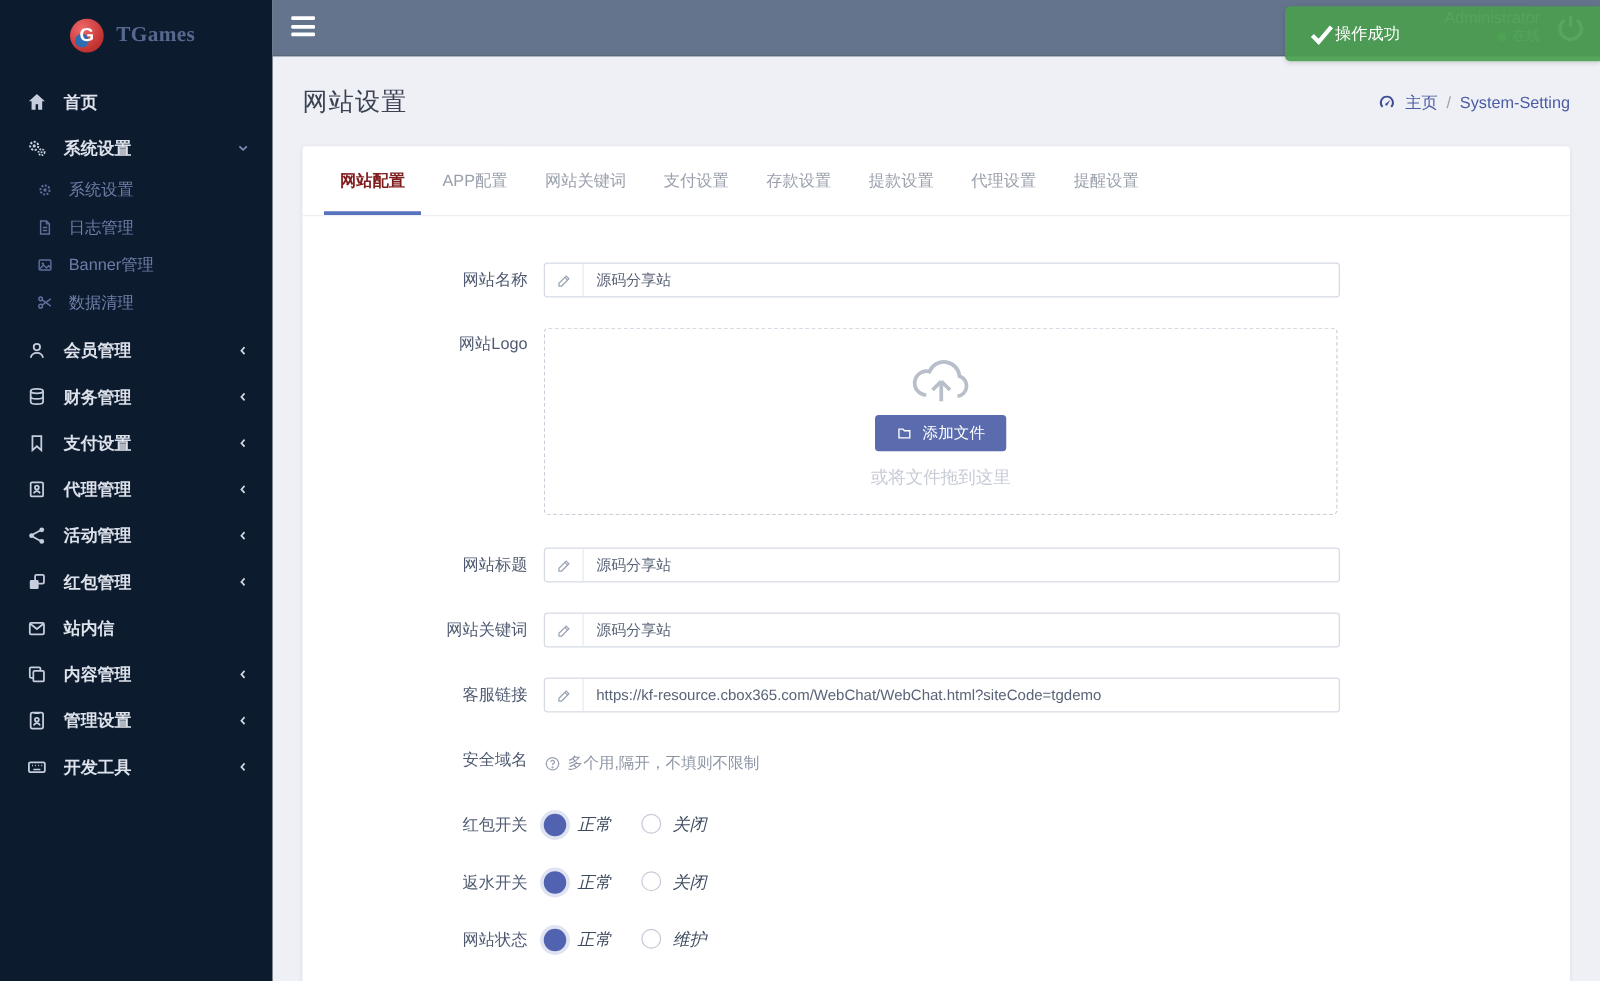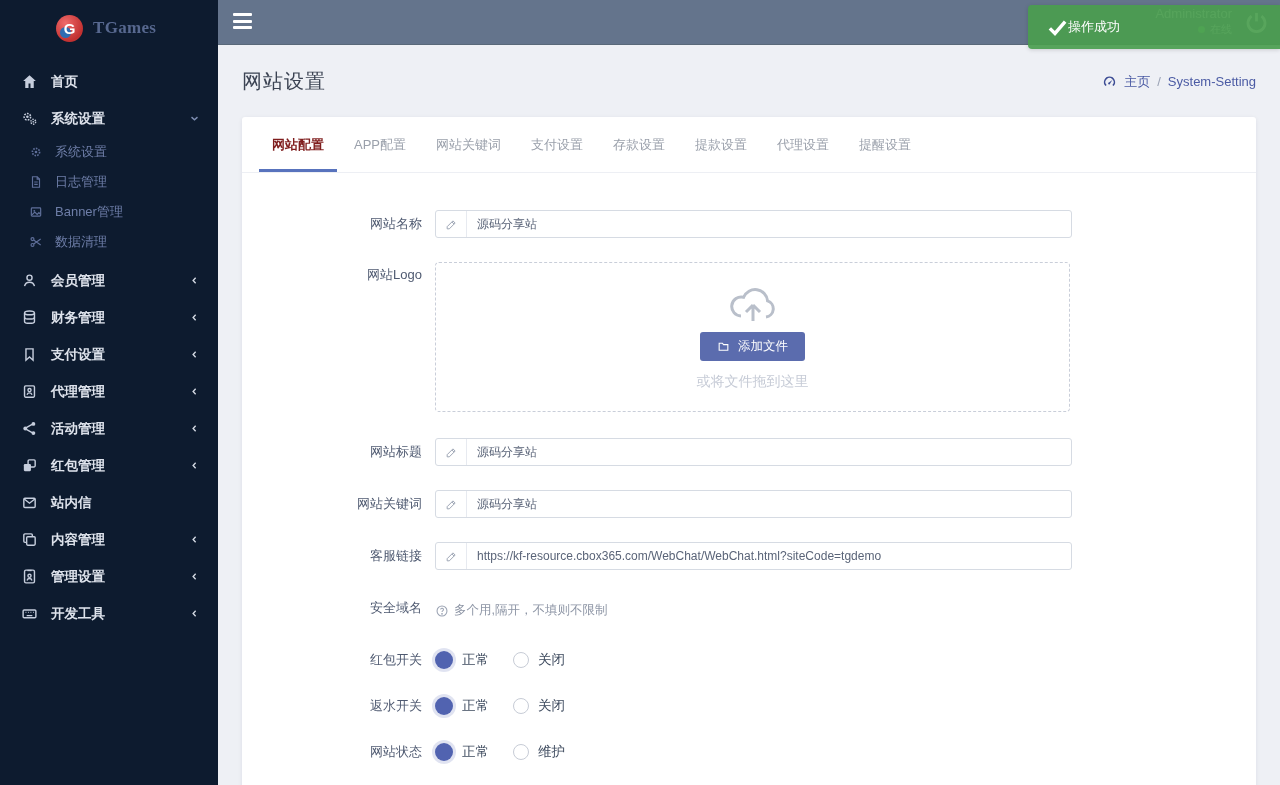--- a/index.html
+++ b/index.html
@@ -98,21 +98,21 @@
   .up-btn svg { width:13px; height:13px; }
   .up-hint { color:#c6cbd6; font-size:14px; margin-top:3px; }
 
   .help { display:flex; align-items:center; gap:5px; margin-top:8px; font-size:12.5px;
     color:#8d95a5; }
   .help .qic { width:14px; height:14px; color:#9aa2b2; }
   .help .qic svg { width:100%; height:100%; }
 
   .radio-row { margin-bottom:18px; }
   .radios { display:flex; align-items:center; height:28px; }
-  .radio-opt { display:flex; align-items:center; margin-right:24px; cursor:pointer; }
+  .radio-opt { display:flex; margin-right:24px; cursor:pointer;font-style:italic; }
   .rdo { width:16px; height:16px; border-radius:50%; background:#fff;
     border:1px solid #c7ccd6; flex:none; }
   .rdo.sel { width:18px; height:18px; border:none; background:#5163b0;
     box-shadow:0 0 0 3px rgba(81,99,176,.18); }
   .radio-opt .rlbl { margin-left:9px; font-size:13.5px; color:#3d4a5e; }
 </style>
 </head>
 <body>
 
 <div class="sidebar">

